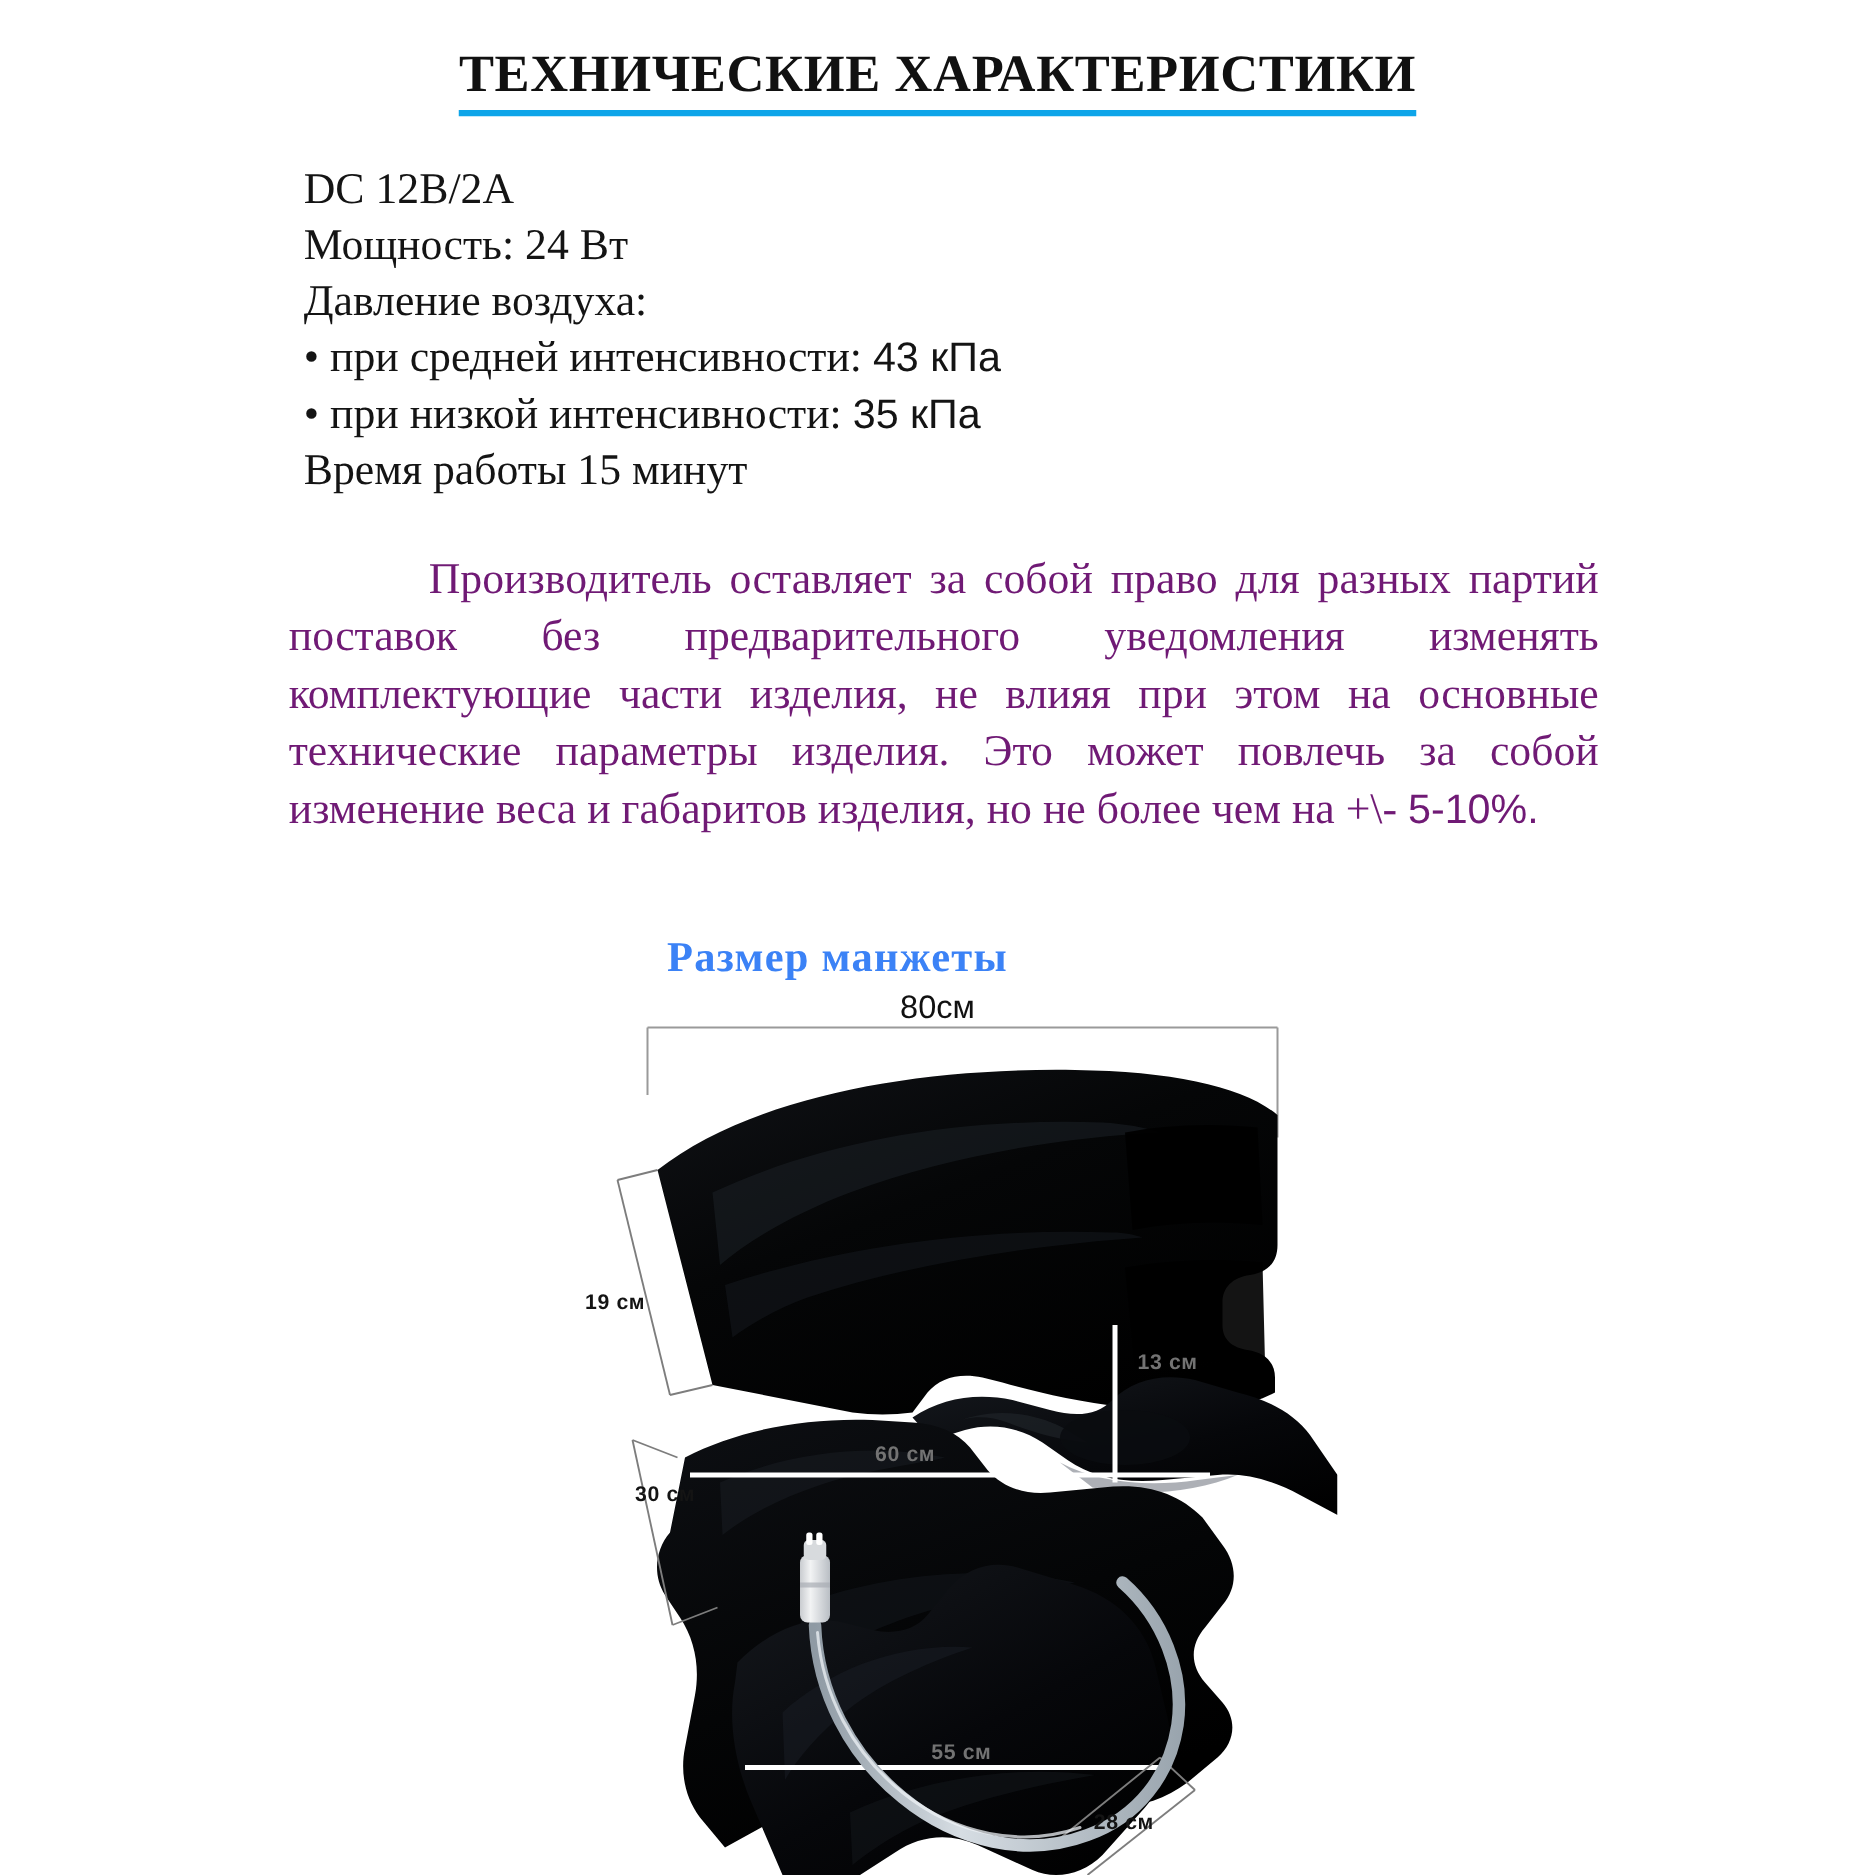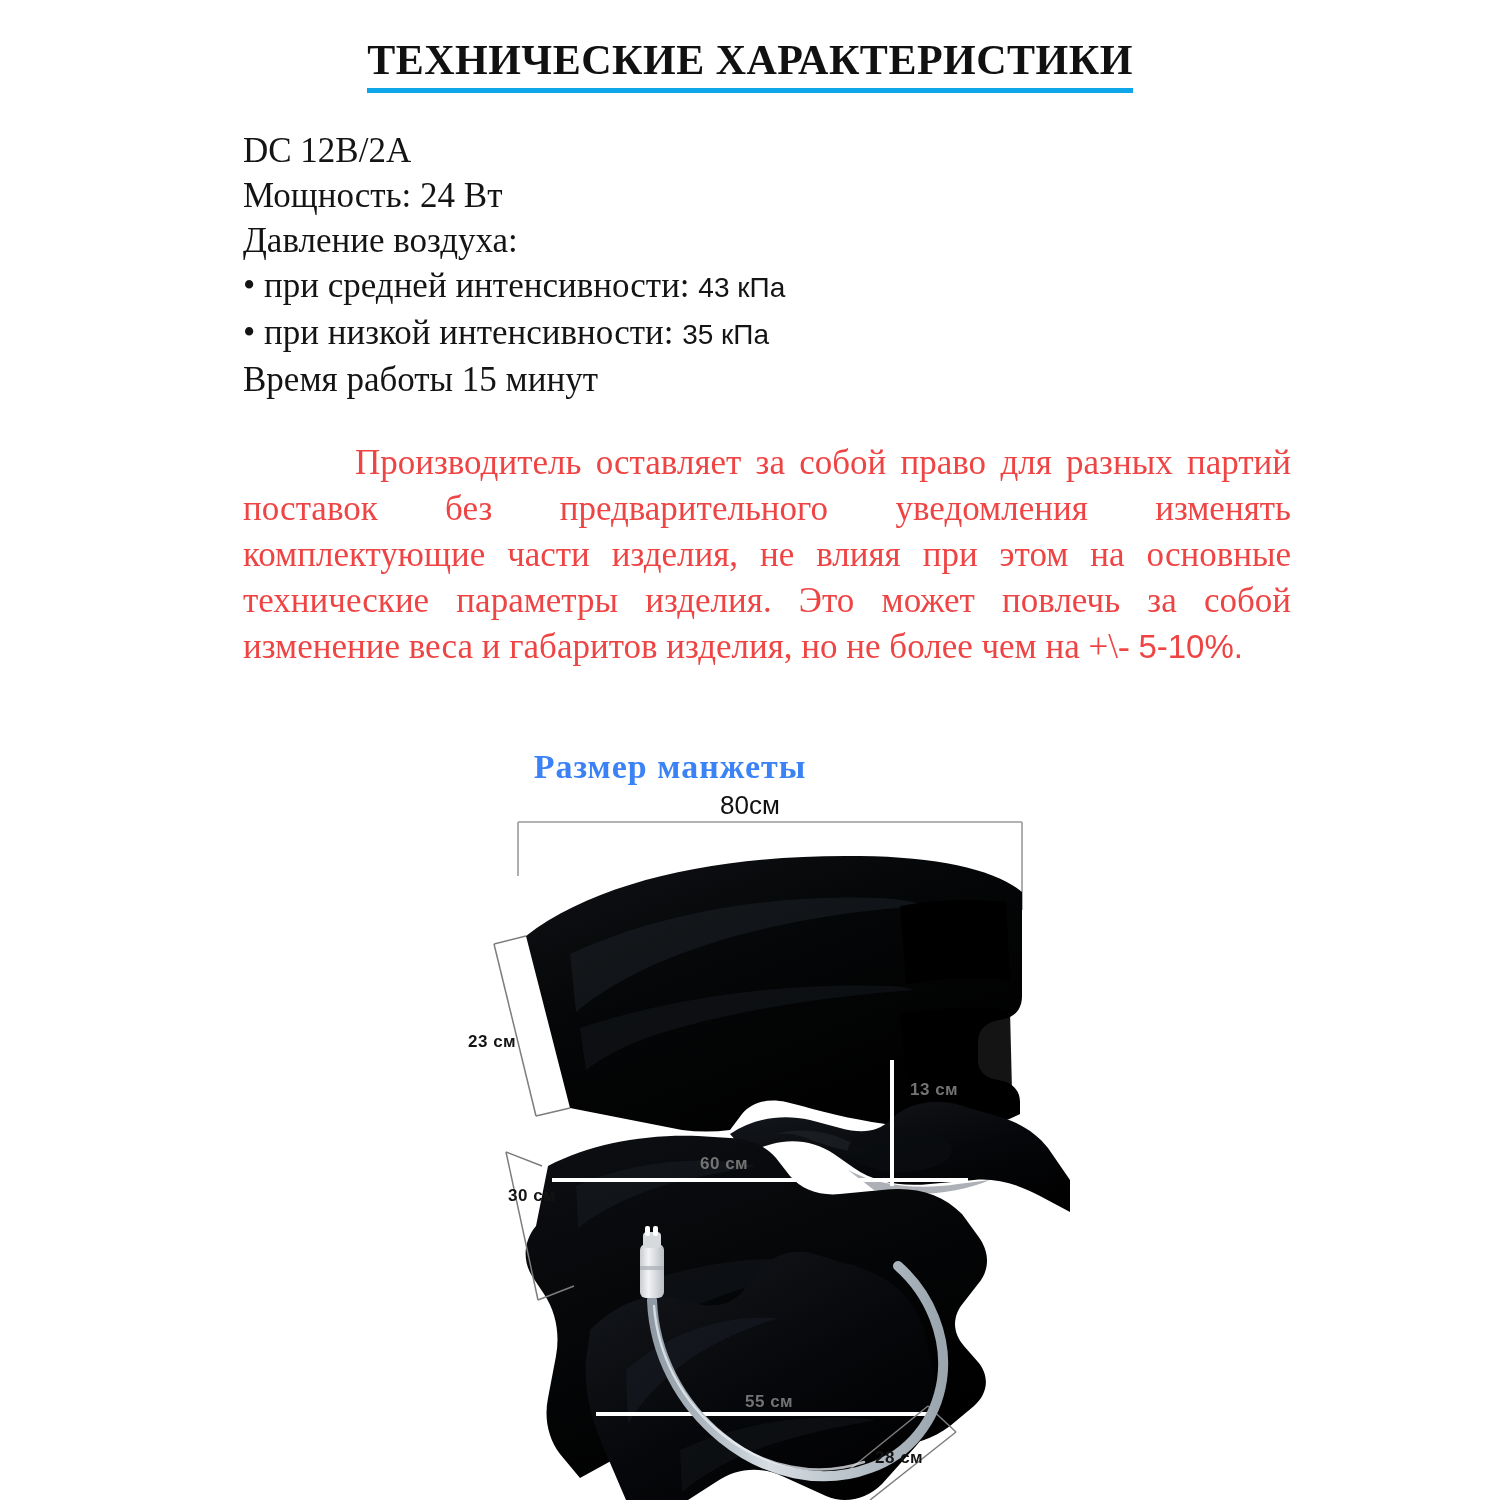--- a/index.html
+++ b/index.html
@@ -42,37 +42,37 @@
     width: 1050px;
   }
   .spec-line {
     font-size: 35px;
     line-height: 45px;
     white-space: nowrap;
     color: #141414;
   }
   .sans {
     font-family: "Liberation Sans", "DejaVu Sans", sans-serif;
-    font-size: 28px;
+    font-size: 33px;
   }
   .bullet {
     letter-spacing: 0px;
   }
 
   
   .disclaimer {
     position: absolute;
-    left: 243px;
+    left: 231px;
     top: 440px;
     width: 1048px;
     font-size: 35px;
     line-height: 46px;
     text-align: justify;
     text-indent: 112px;
-    color: #ef4444;
+    color: #701a75;
     hyphens: none;
   }
   .disclaimer .tail {
     font-family: "Liberation Sans", "DejaVu Sans", sans-serif;
     font-size: 33px;
   }
 
   
   .cuff-section {
     position: absolute;
@@ -342,20 +342,20 @@
         <rect x="210" y="430" width="24" height="54" rx="6" fill="url(#connGrad)"></rect>
         <rect x="213" y="418" width="18" height="16" rx="4" fill="#d7dadd"></rect>
         <rect x="215" y="412" width="5" height="10" rx="2" fill="#ffffff"></rect>
         <rect x="223" y="412" width="5" height="10" rx="2" fill="#ffffff"></rect>
         <rect x="210" y="452" width="24" height="4" fill="#a8adb3" opacity="0.7"></rect>
       </g>
 
       <line x1="462" y1="246" x2="462" y2="372" stroke="#ffffff" stroke-width="4"></line>
     </svg>
 
-    <div class="dim-label dim-dark lbl-23">23 см</div>
+    <div class="dim-label dim-dark lbl-23">19 см</div>
     <div class="dim-label dim-light lbl-13">13 см</div>
     <div class="dim-label dim-dark lbl-30">30 см</div>
     <div class="dim-label dim-light lbl-60">60 см</div>
     <div class="dim-label dim-light lbl-55">55 см</div>
     <div class="dim-label dim-dark lbl-28">28 см</div>
   </div>
 </div>
 
 </body></html>

